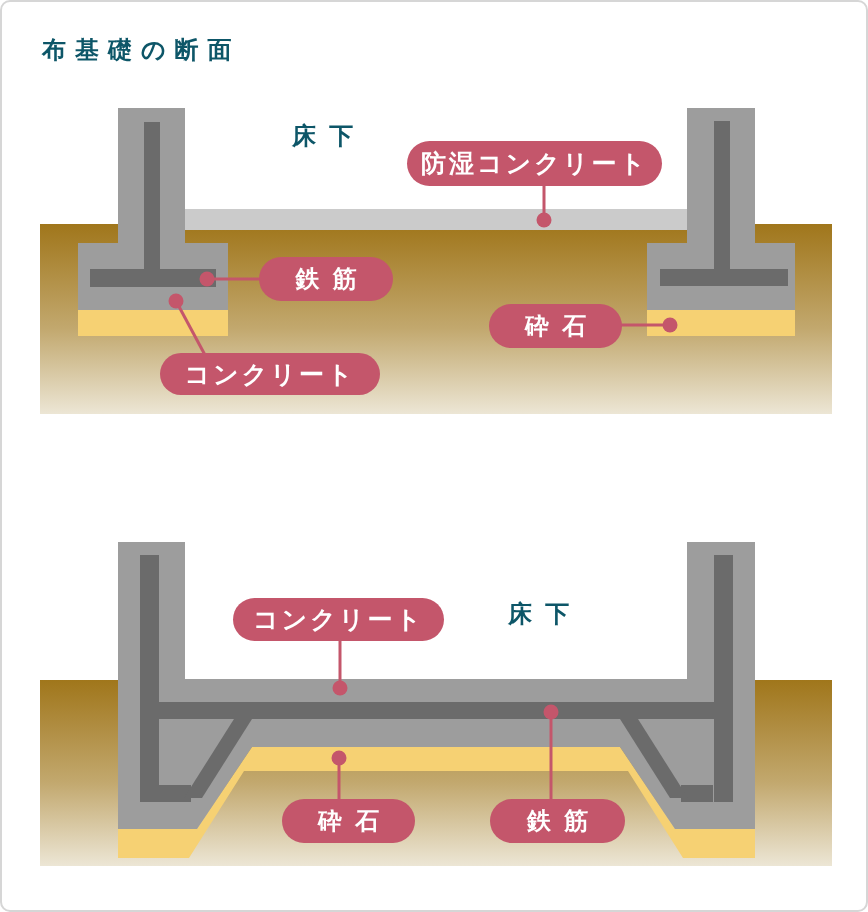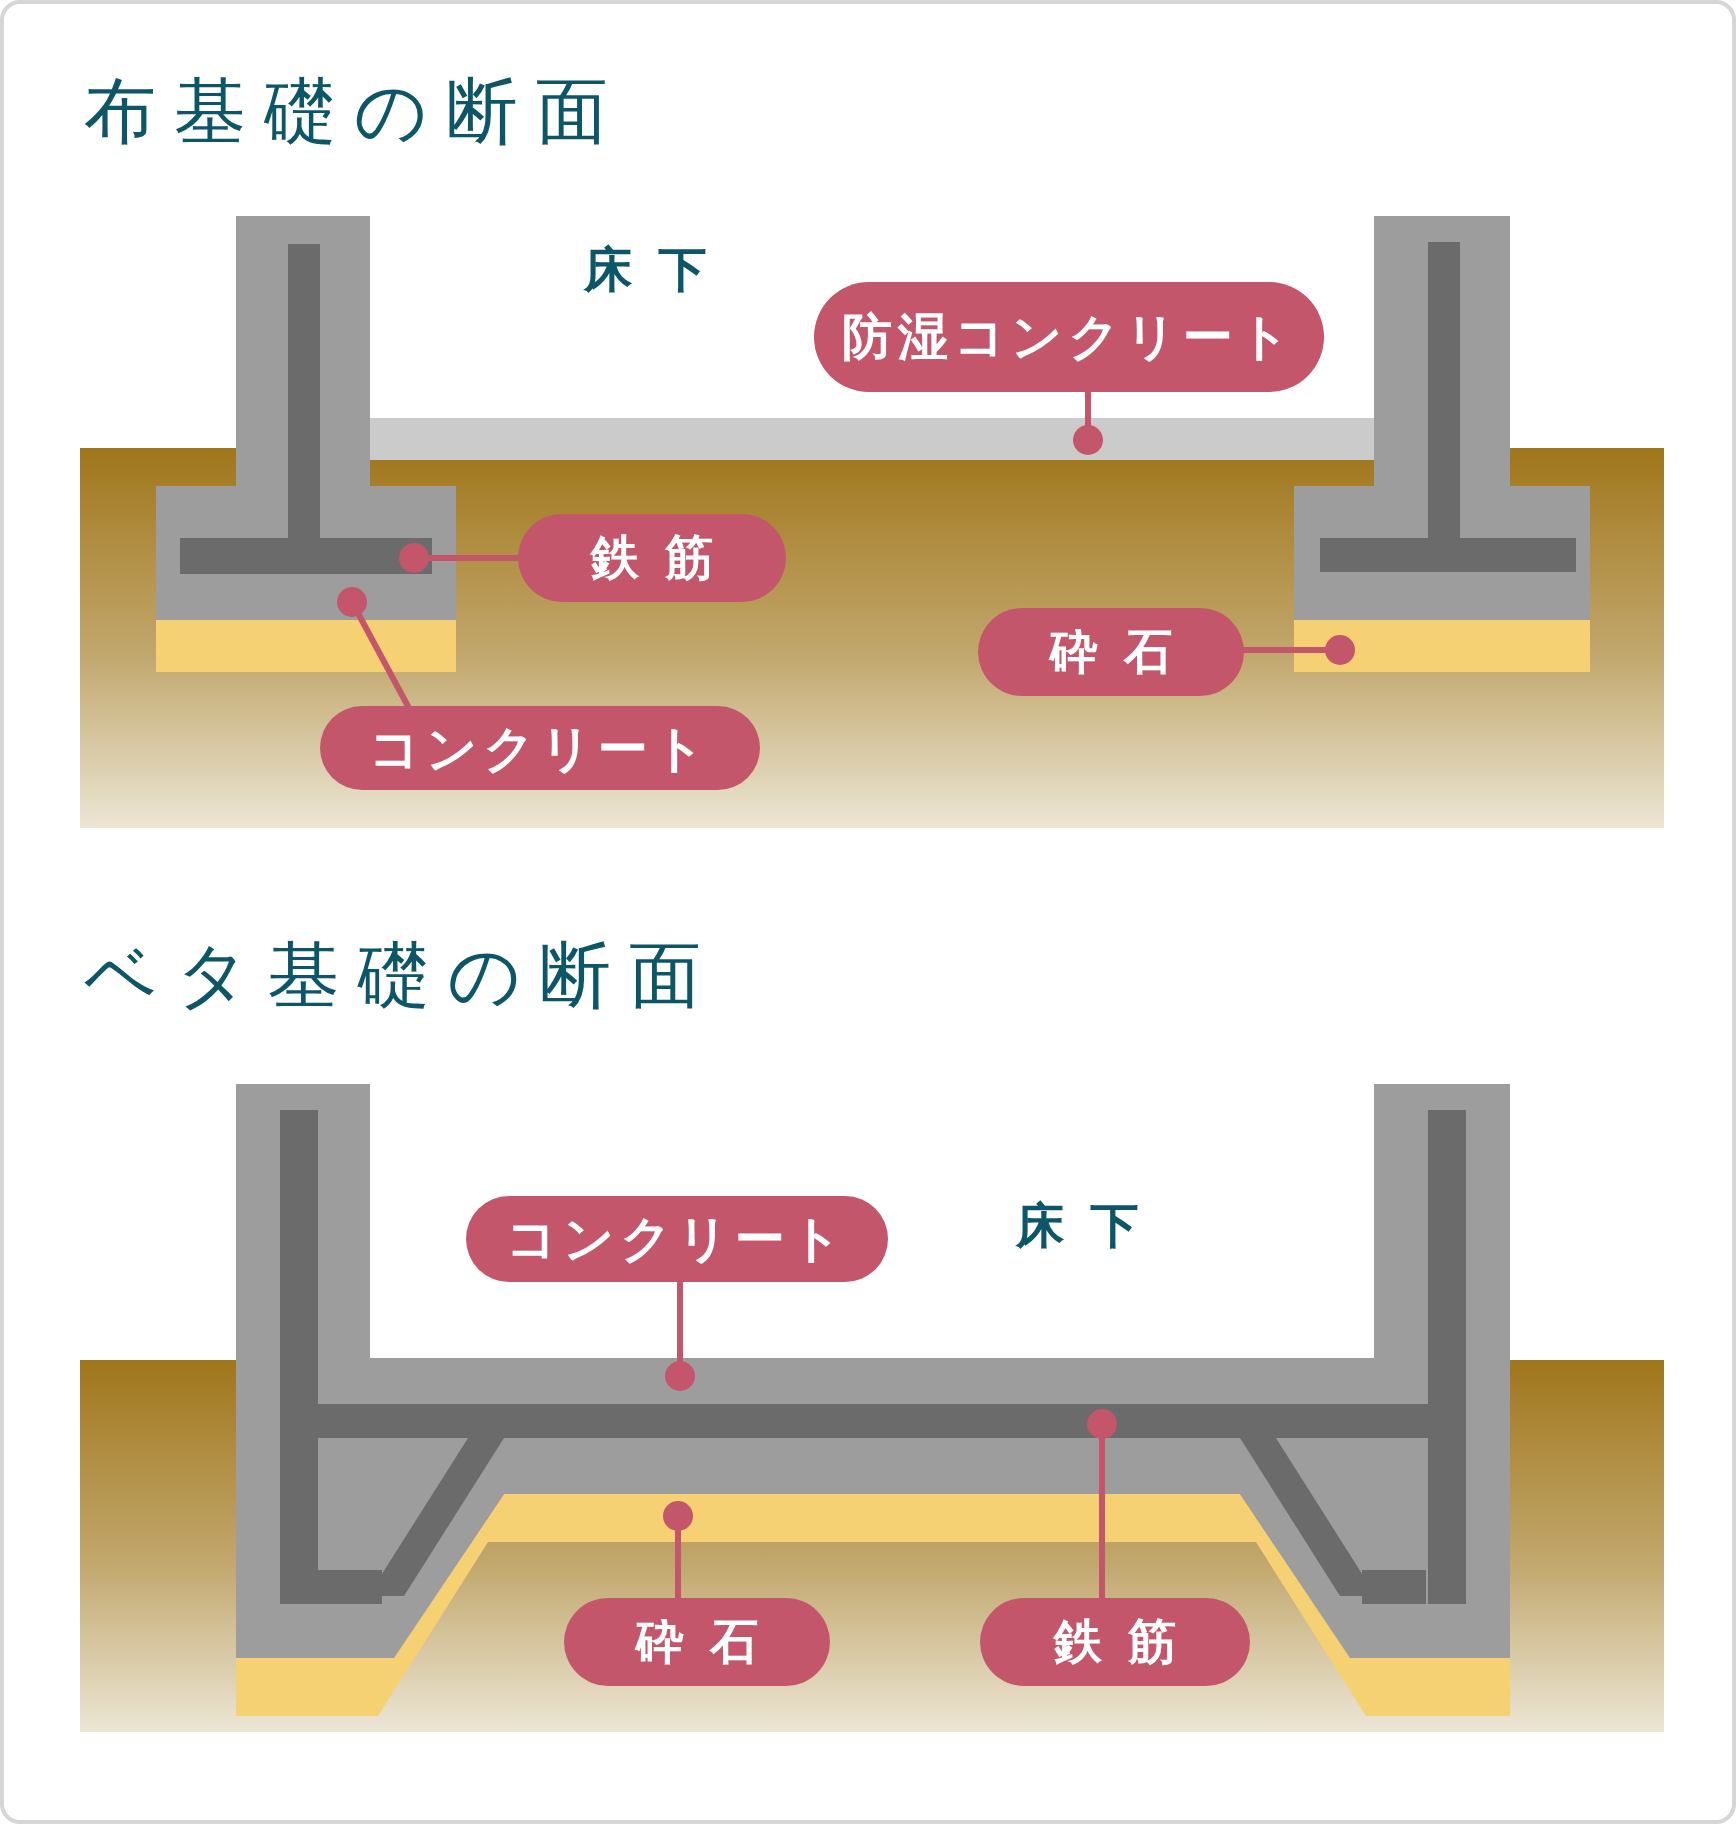--- a/index.html
+++ b/index.html
@@ -15,21 +15,21 @@
   }
   .art{position:absolute;left:0;top:0;width:868px;height:912px;}
   .concrete{fill:var(--concrete,#9d9d9d);}
   .rebar{fill:var(--rebar,#6b6b6b);}
   .slab{fill:var(--slab,#cbcbcb);}
   .gravel{fill:var(--gravel,#f6d173);}
   .leader{stroke:var(--pill,#c4566b);stroke-width:3;fill:none;}
   .dot{fill:var(--pill,#c4566b);}
   .title{
     position:absolute;
-    font-weight:normal;font-size:36px;line-height:1;
+    font-weight:bold;font-size:24px;line-height:1;
     letter-spacing:9px;color:var(--title,#0d5668);
     white-space:nowrap;
   }
   .underfloor{
     position:absolute;
     font-weight:bold;font-size:24px;line-height:1;
     letter-spacing:.55em;color:var(--title,#0d5668);
     white-space:nowrap;
   }
   .pill{
@@ -108,29 +108,28 @@
 
       <line class="leader" x1="549" y1="710" x2="549" y2="798"></line>
       <circle class="dot" cx="549" cy="710" r="7.5"></circle>
     </g>
   </svg>
 
   <h2 class="title" style="left:40px;top:36px;margin:0;">布基礎の断面</h2>
 
   <div class="underfloor" style="left:290px;top:122px;">床下</div>
 
-  <div class="pill med" style="left:405px;top:139px;width:255px;height:55px;">防湿コンクリート</div>
+  <div class="pill med" style="left:405px;top:139px;width:255px;height:45px;">防湿コンクリート</div>
 
   <div class="pill small" style="left:257px;top:255px;width:121px;height:44px;">鉄筋</div>
 
   <div class="pill med" style="left:158px;top:351px;width:220px;height:42px;">コンクリート</div>
 
   <div class="pill small" style="left:487px;top:302px;width:120px;height:44px;">砕石</div>
 
-  <h2 class="title" style="left:40px;top:468px;margin:0;">ベタ基礎の断面</h2>
 
   <div class="pill med" style="left:231px;top:596px;width:211px;height:43px;">コンクリート</div>
 
   <div class="underfloor" style="left:506px;top:600px;">床下</div>
 
   <div class="pill small" style="left:280px;top:797px;width:120px;height:44px;">砕石</div>
 
   <div class="pill small" style="left:488px;top:797px;width:122px;height:44px;">鉄筋</div>
 
 </div>

